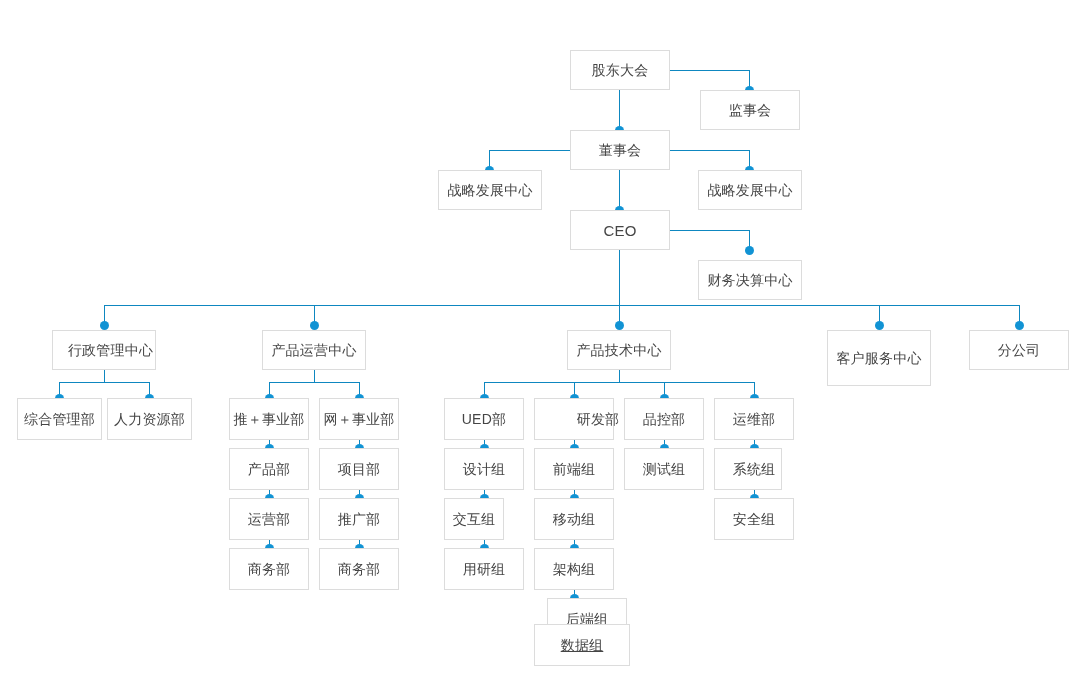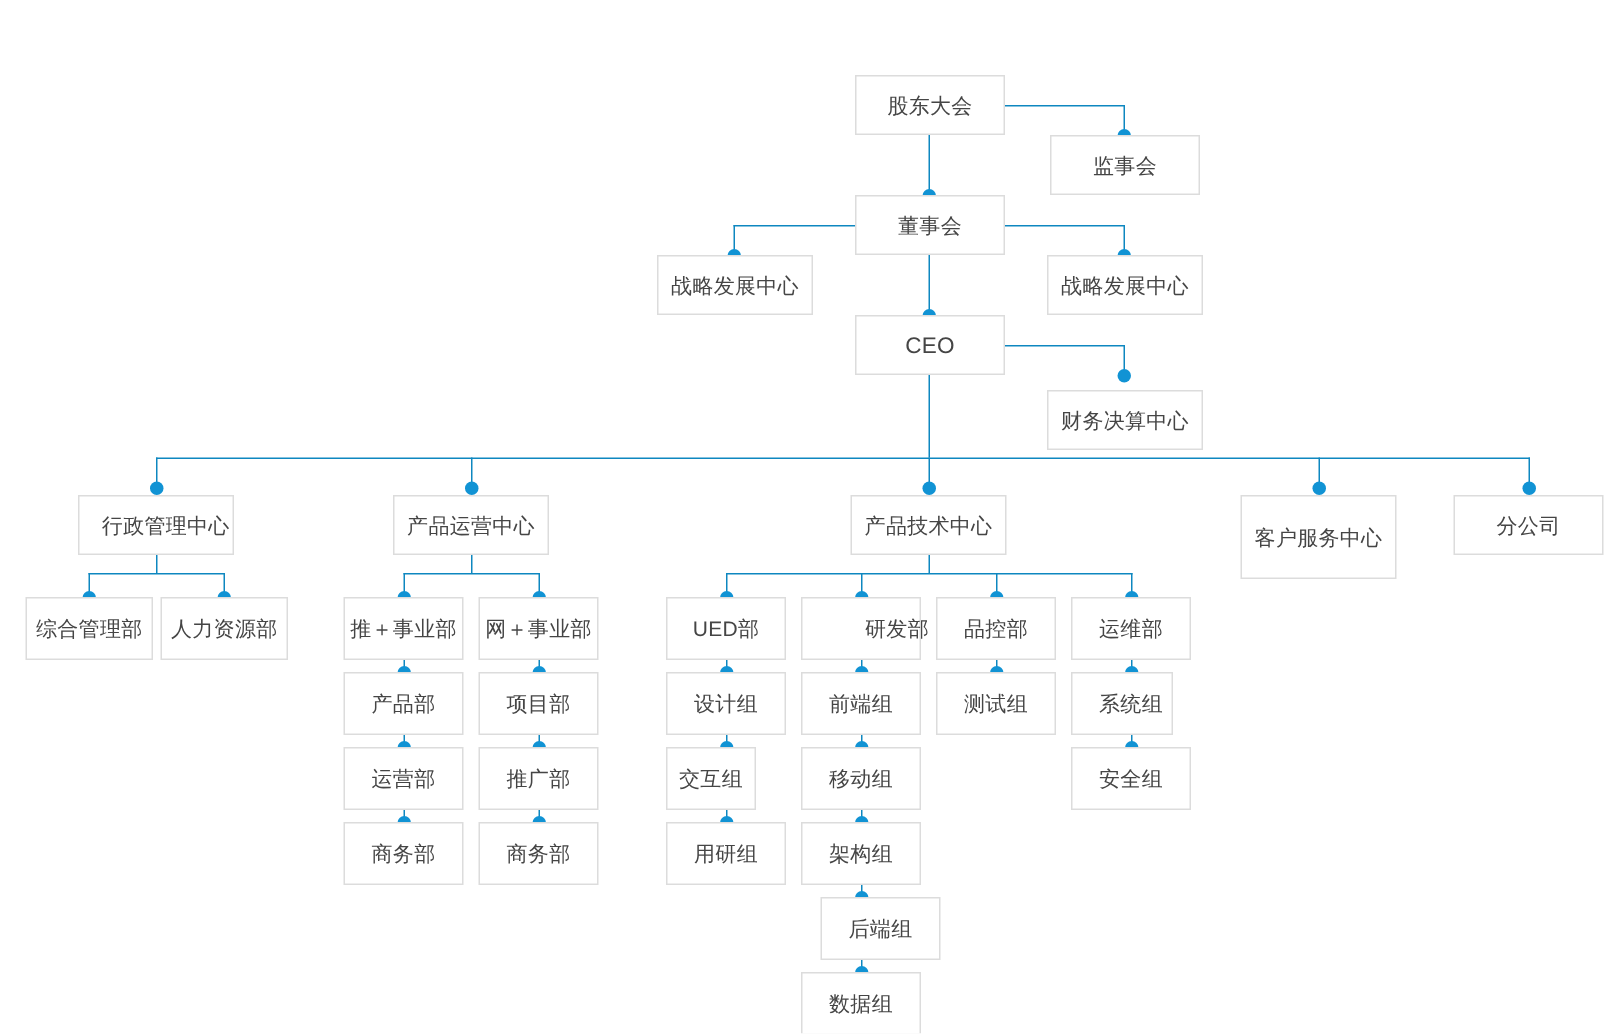--- a/index.html
+++ b/index.html
@@ -192,21 +192,21 @@
   <div class="node" style="left:444px; top:398px; width:80px; height:42px;">UED部</div>
   <div class="node" style="left:444px; top:448px; width:80px; height:42px;">设计组</div>
   <div class="node" style="left:444px; top:498px; width:60px; height:42px;">交互组</div>
   <div class="node" style="left:444px; top:548px; width:80px; height:42px;">用研组</div>
 
   <div class="node" style="left:534px; top:398px; width:80px; height:42px;padding-left:48px;">研发部</div>
   <div class="node" style="left:534px; top:448px; width:80px; height:42px;">前端组</div>
   <div class="node" style="left:534px; top:498px; width:80px; height:42px;">移动组</div>
   <div class="node" style="left:534px; top:548px; width:80px; height:42px;">架构组</div>
   <div class="node" style="left:534px; top:598px; width:80px; height:42px;margin-left:13px;">后端组</div>
-  <div class="node" style="left:534px; top:648px; width:80px; height:42px;">数据组</div>
+  <div class="node" style="left:534px; top:624px; width:96px; height:42px;text-decoration:underline;">数据组</div>
 
   <div class="node" style="left:624px; top:398px; width:80px; height:42px;">品控部</div>
   <div class="node" style="left:624px; top:448px; width:80px; height:42px;">测试组</div>
 
   <div class="node" style="left:714px; top:398px; width:80px; height:42px;">运维部</div>
   <div class="node" style="left:714px; top:448px; width:68px; height:42px;padding-left:12px;">系统组</div>
   <div class="node" style="left:714px; top:498px; width:80px; height:42px;">安全组</div>
 
 </div>
 

